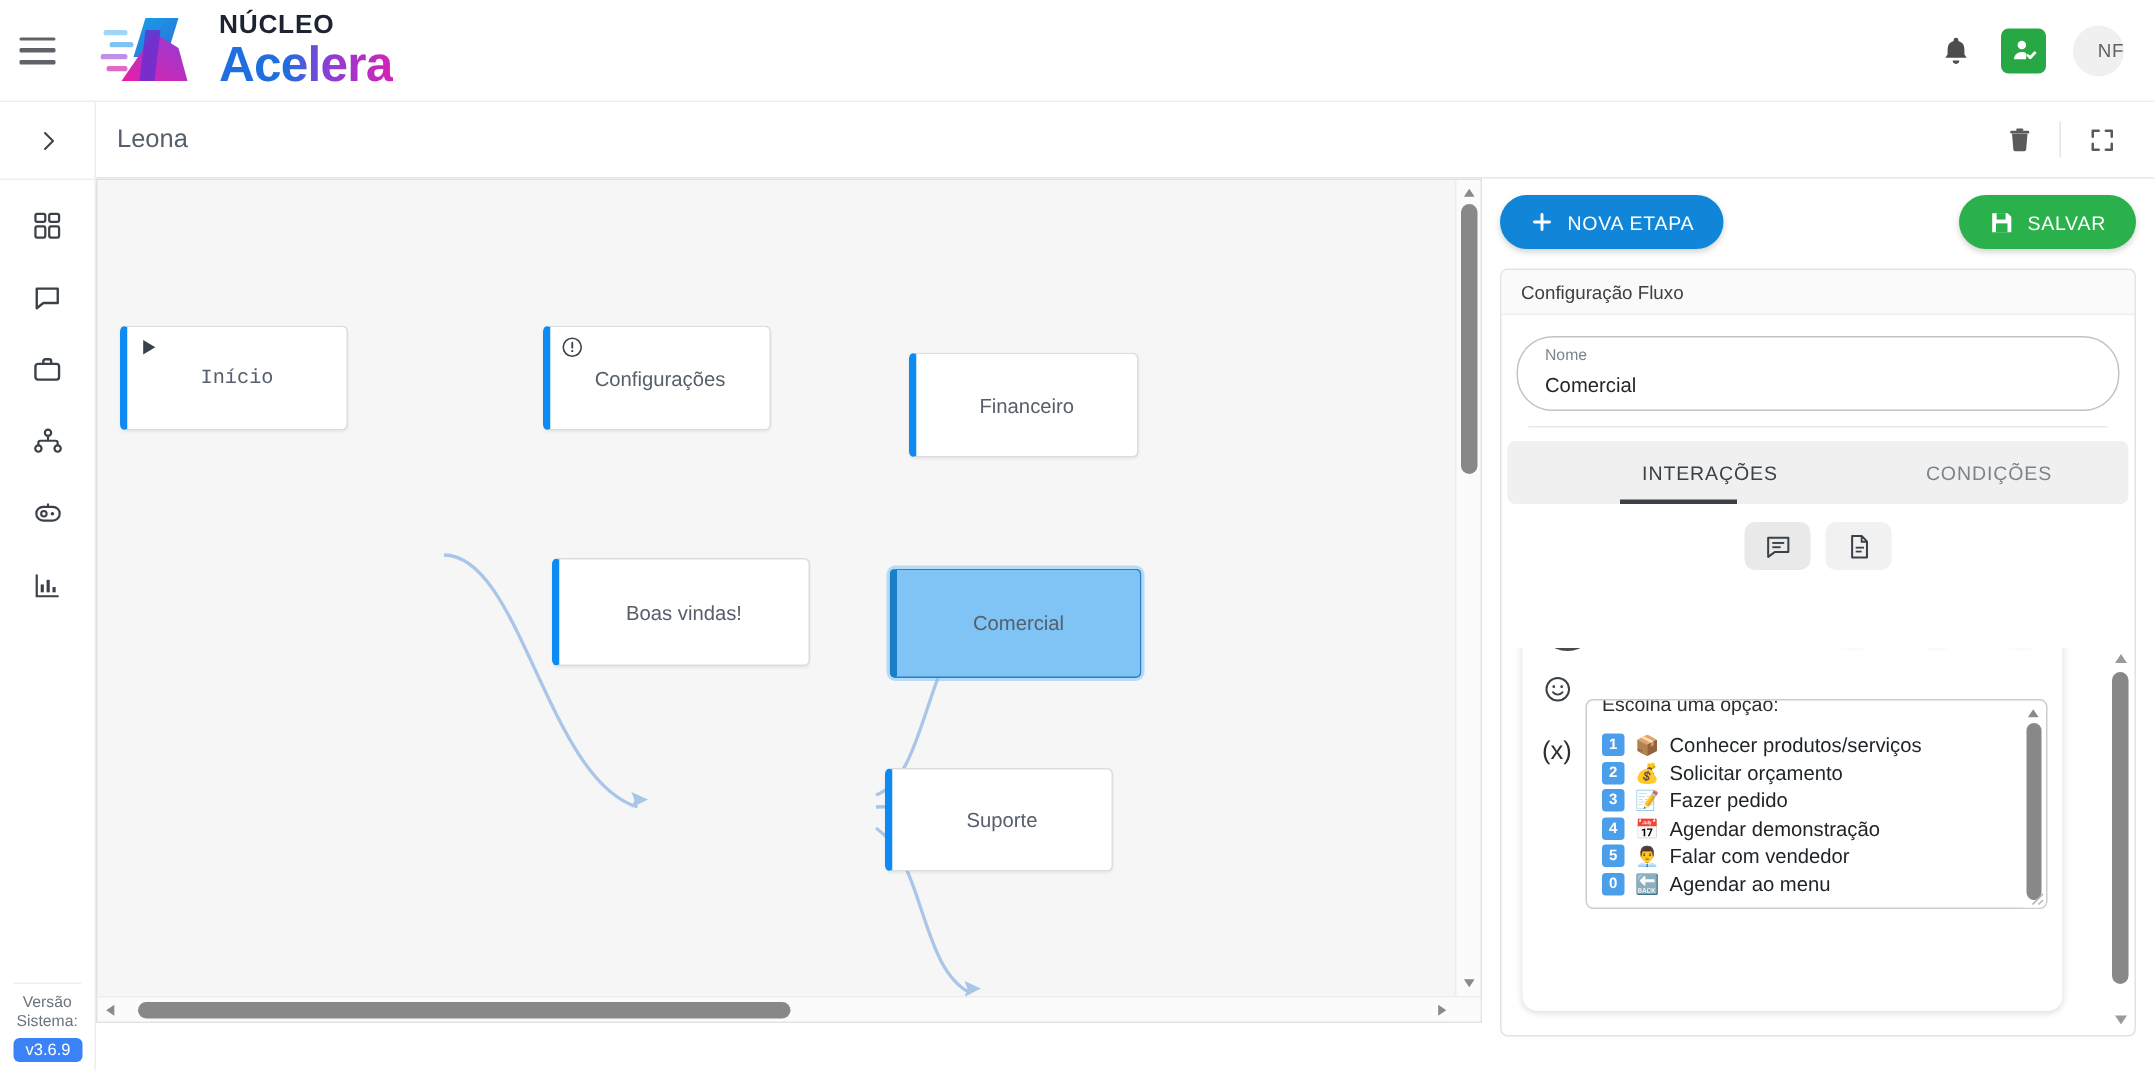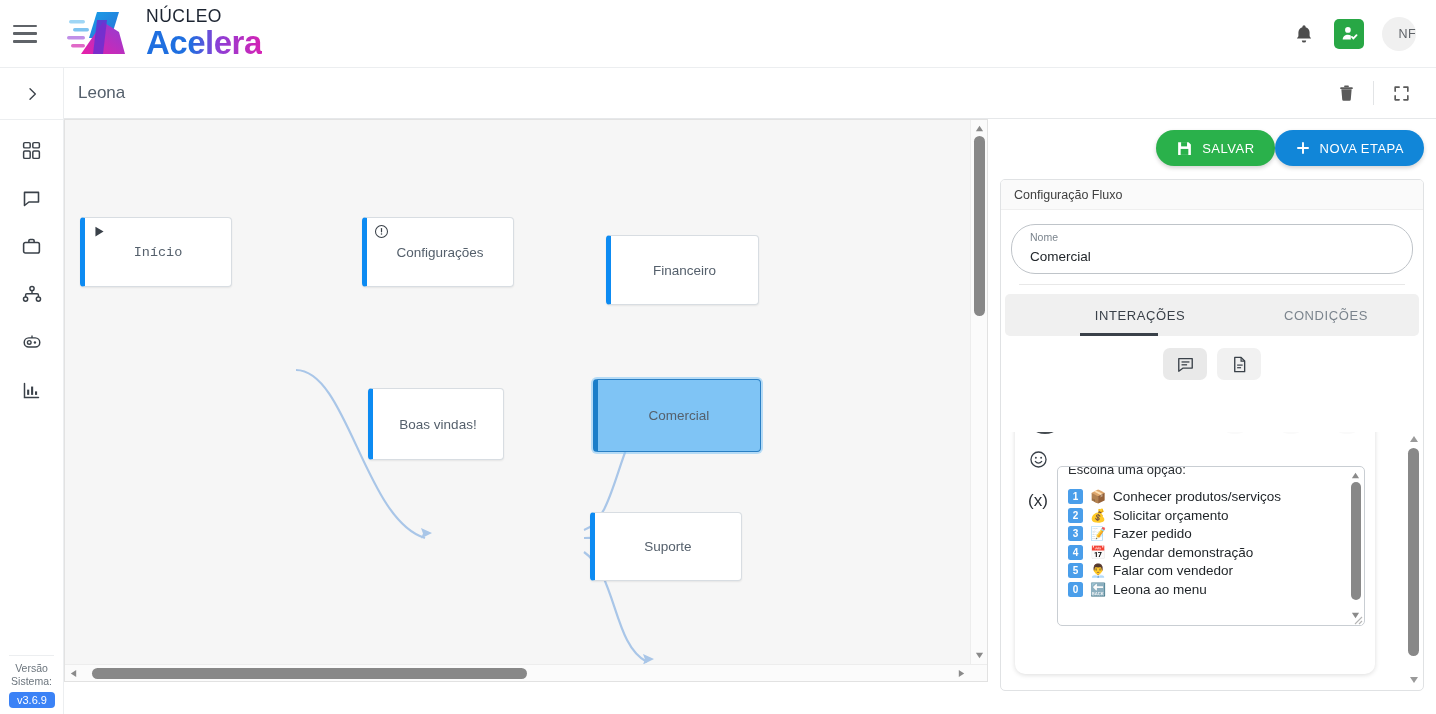--- a/index.html
+++ b/index.html
@@ -21,21 +21,21 @@
     width: 24px; height: 18px; margin-left: 13px; margin-right: 14px;
     display: flex; flex-direction: column; justify-content: space-between;
     cursor: pointer;
   }
   .hamburger span { display: block; height: 2.6px; background: #5f6368; border-radius: 1px; }
 
   .logo-wrap { display: flex; align-items: center; gap: 7px; margin-left: 16px; }
   .logo-mark { width: 72px; height: 52px; }
   .logo-text { display: flex; flex-direction: column; line-height: 1; }
   .logo-top {
-    font-size: 17.5px; font-weight: normal; color: #1c2431; letter-spacing: .5px;
+    font-size: 17.5px; font-weight: bold; color: #1c2431; letter-spacing: .5px;
   }
   .logo-bottom {
     font-size: 33px; font-weight: bold; letter-spacing: -.5px; margin-top: 1px;
     background: linear-gradient(90deg,#1f6fe0 0%,#1f6fe0 38%,#8b3fd6 62%,#d622b4 100%);
     -webkit-background-clip: text; background-clip: text; color: transparent;
   }
 
   .topbar-right {
     margin-left: auto; display: flex; align-items: center; gap: 18px; margin-right: 20px;
   }
@@ -216,21 +216,21 @@
   }
 
   .ic-side { position: absolute; left: 8px; top: 30px; display: flex; flex-direction: column; gap: 12px; }
   .ic-side-btn {
     width: 30px; height: 30px; display: flex; align-items: center; justify-content: center;
     cursor: pointer; color: #4a5056; font-size: 17px;
   }
 
   .msgbox {
     margin: 30px 10px 10px 42px; border: 1px solid #c9ced3; border-radius: 5px;
-    height: 160px; position: relative; background: #fff; overflow: hidden;
+    height: 140px; position: relative; background: #fff; overflow: hidden;
   }
   .msgbox-head {
     font-size: 13px; color: #2b2f33; padding: 4px 10px 0 10px;
   }
   .opt-list { padding: 12px 10px 0 10px; display: flex; flex-direction: column; gap: 3.5px; }
   .opt-row { display: flex; align-items: center; gap: 7px; font-size: 13.5px; color: #1e2327; }
   .opt-key {
     display: inline-flex; align-items: center; justify-content: center;
     width: 15px; height: 15px; border-radius: 2.5px; background: #4a9eea;
     color: #fff; font-size: 10px; font-weight: bold;
@@ -416,21 +416,21 @@
           <circle cx="10" cy="13.4" r="1" fill="#3a4149"></circle>
         </svg>
       </span>
       <span>Configurações</span>
     </div>
 
     <div class="node" style="left:541px; top:115px; width:153px; height:70px;">
       <span>Financeiro</span>
     </div>
 
-    <div class="node" style="left:303px; top:268px; width:136px; height:72px;">
+    <div class="node" style="left:303px; top:252px; width:172px; height:72px;">
       <span>Boas vindas!</span>
     </div>
 
     <div class="node selected" style="left:528px; top:259px; width:168px; height:73px;">
       <span>Comercial</span>
     </div>
 
     <div class="node" style="left:525px; top:392px; width:152px; height:69px;">
       <span>Suporte</span>
     </div>
@@ -461,35 +461,35 @@
       <svg width="9" height="9" viewBox="0 0 10 10">
           <path d="M8 5L2 1v8z" fill="#8a8a8a"></path>
         </svg>
     </div>
   </div>
 </div>
 
 <div class="rightpanel">
 
   <div class="rp-buttons">
+    <button class="btn-pill btn-blue">
+      <svg width="16" height="16" viewBox="0 0 20 20">
+        <rect x="8.8" y="2.5" width="2.4" height="15" rx="1.2" fill="#fff"></rect>
+        <rect x="2.5" y="8.8" width="15" height="2.4" rx="1.2" fill="#fff"></rect>
+      </svg>
+      <span>NOVA ETAPA</span>
+    </button>
+
     <button class="btn-pill btn-green">
       <svg width="17" height="17" viewBox="0 0 20 20">
         <path d="M2.5 2.5h12.2L17.5 5.3V17.5H2.5z" fill="#fff"></path>
         <rect x="6" y="2.5" width="7" height="5" fill="#2ab14b"></rect>
         <rect x="5.5" y="10.5" width="9" height="7" fill="#2ab14b"></rect>
       </svg>
       <span>SALVAR</span>
-    </button>
-
-    <button class="btn-pill btn-blue">
-      <svg width="16" height="16" viewBox="0 0 20 20">
-        <rect x="8.8" y="2.5" width="2.4" height="15" rx="1.2" fill="#fff"></rect>
-        <rect x="2.5" y="8.8" width="15" height="2.4" rx="1.2" fill="#fff"></rect>
-      </svg>
-      <span>NOVA ETAPA</span>
     </button>
   </div>
 
   <div class="rp-card">
     <div class="rp-card-head">Configuração Fluxo</div>
 
     <div class="field-wrap">
       <div class="field">
         <span class="field-label">Nome</span>
         <input class="field-value" value="Comercial" style="">
@@ -581,21 +581,21 @@
               <span>Agendar demonstração</span>
             </div>
             <div class="opt-row">
               <span class="opt-key">5</span>
               <span class="opt-emoji">👨‍💼</span>
               <span>Falar com vendedor</span>
             </div>
             <div class="opt-row">
               <span class="opt-key">0</span>
               <span class="opt-emoji">🔙</span>
-              <span>Leona ao menu</span>
+              <span>Agendar ao menu</span>
             </div>
           </div>
 
           <div class="inner-sb" style="top:2px; height:168px;">
             <div class="sb-arrow" style="top:0; left:0;">
               <svg width="9" height="9" viewBox="0 0 10 10">
                   <path d="M5 2l4 6H1z" fill="#8a8a8a"></path>
                 </svg>
             </div>
             <div class="sb-thumb" style="top:13px; left:1.5px; width:10px; height:118px;"></div>

